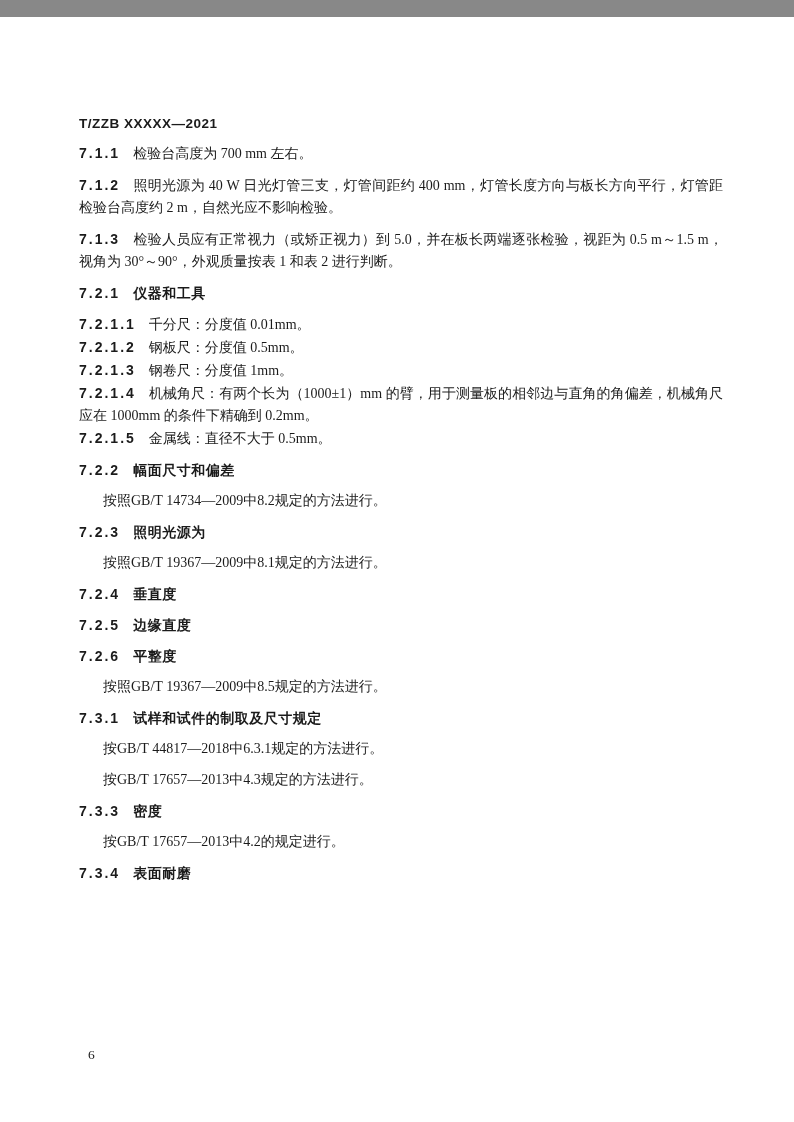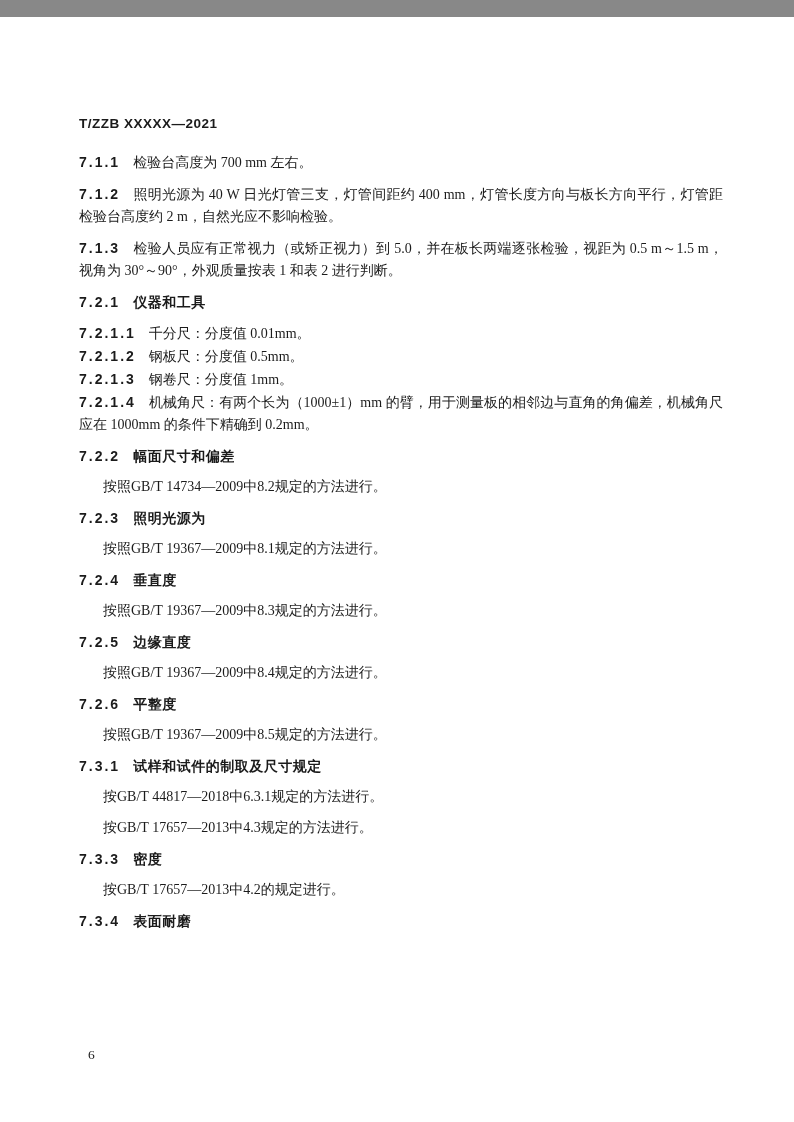--- a/index.html
+++ b/index.html
@@ -19,21 +19,21 @@
     top: 99px;
     left: 79px;
     font-family: "Liberation Sans", "DejaVu Sans", sans-serif;
     font-weight: bold;
     font-size: 13.5px;
     letter-spacing: 0.5px;
     color: #1b1b1b;
   }
   .content {
     position: absolute;
-    top: 125px;
+    top: 116px;
     left: 79px;
     width: 644px;
   }
   .block {
     font-size: 14px;
     line-height: 22px;
     margin-top: 9px;
     text-align: justify;
     text-justify: inter-ideograph;
   }
@@ -75,28 +75,27 @@
 
   <div class="content" id="content">
       <div class="block clause"><span class="num">7.1.1</span><span class="txt">检验台高度为 700 mm 左右。</span></div>
       <div class="block clause"><span class="num">7.1.2</span><span class="txt">照明光源为 40 W 日光灯管三支，灯管间距约 400 mm，灯管长度方向与板长方向平行，灯管距检验台高度约 2 m，自然光应不影响检验。</span></div>
       <div class="block clause"><span class="num">7.1.3</span><span class="txt">检验人员应有正常视力（或矫正视力）到 5.0，并在板长两端逐张检验，视距为 0.5 m～1.5 m，视角为 30°～90°，外观质量按表 1 和表 2 进行判断。</span></div>
       <div class="block heading"><span class="num">7.2.1</span><span class="txt">仪器和工具</span></div>
       <div class="block clause-tight"><span class="num">7.2.1.1</span><span class="txt">千分尺：分度值 0.01mm。</span></div>
       <div class="block clause-tight"><span class="num">7.2.1.2</span><span class="txt">钢板尺：分度值 0.5mm。</span></div>
       <div class="block clause-tight"><span class="num">7.2.1.3</span><span class="txt">钢卷尺：分度值 1mm。</span></div>
       <div class="block clause-tight"><span class="num">7.2.1.4</span><span class="txt">机械角尺：有两个长为（1000±1）mm 的臂，用于测量板的相邻边与直角的角偏差，机械角尺应在 1000mm 的条件下精确到 0.2mm。</span></div>
+      <div class="block clause-tight"><span class="num">7.2.1.5</span><span class="txt">金属线：直径不大于 0.5mm。</span></div>
       <div class="block heading"><span class="num">7.2.2</span><span class="txt">幅面尺寸和偏差</span></div>
       <div class="block para"><span class="txt">按照GB/T 14734—2009中8.2规定的方法进行。</span></div>
       <div class="block heading"><span class="num">7.2.3</span><span class="txt">照明光源为</span></div>
       <div class="block para"><span class="txt">按照GB/T 19367—2009中8.1规定的方法进行。</span></div>
       <div class="block heading"><span class="num">7.2.4</span><span class="txt">垂直度</span></div>
-      <div class="block para"><span class="txt">按照GB/T 19367—2009中8.3规定的方法进行。</span></div>
       <div class="block heading"><span class="num">7.2.5</span><span class="txt">边缘直度</span></div>
-      <div class="block para"><span class="txt">按照GB/T 19367—2009中8.4规定的方法进行。</span></div>
       <div class="block heading"><span class="num">7.2.6</span><span class="txt">平整度</span></div>
       <div class="block para"><span class="txt">按照GB/T 19367—2009中8.5规定的方法进行。</span></div>
       <div class="block heading"><span class="num">7.3.1</span><span class="txt">试样和试件的制取及尺寸规定</span></div>
       <div class="block para"><span class="txt">按GB/T 44817—2018中6.3.1规定的方法进行。</span></div>
       <div class="block para"><span class="txt">按GB/T 17657—2013中4.3规定的方法进行。</span></div>
       <div class="block heading"><span class="num">7.3.3</span><span class="txt">密度</span></div>
       <div class="block para"><span class="txt">按GB/T 17657—2013中4.2的规定进行。</span></div>
       <div class="block heading"><span class="num">7.3.4</span><span class="txt">表面耐磨</span></div>
     </div>
 

